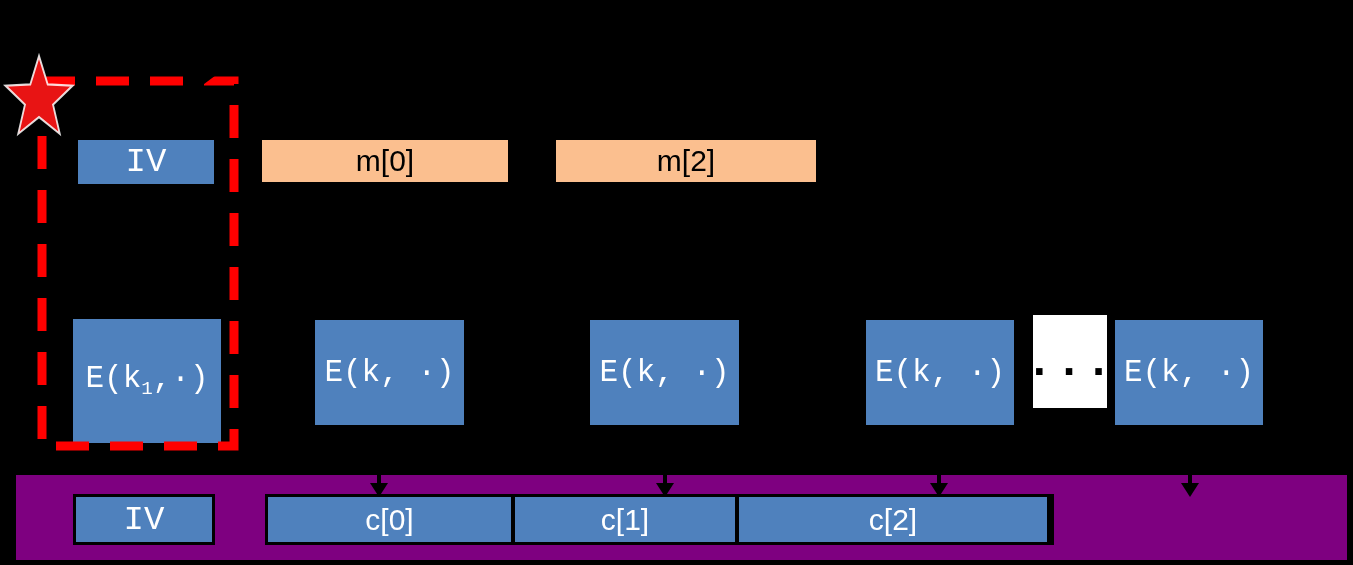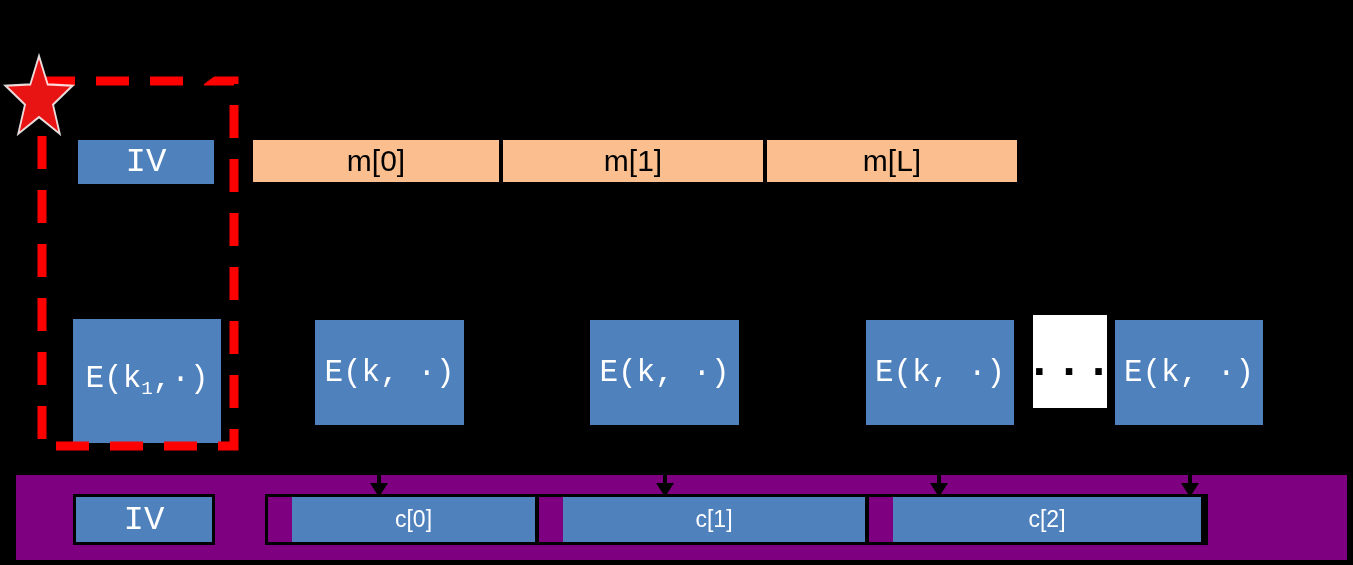--- a/index.html
+++ b/index.html
@@ -5,21 +5,21 @@
   html,body{margin:0;padding:0;background:#222;}
   .stage{
     position:relative;width:1353px;height:565px;overflow:hidden;
     background:var(--background,#000);
     font-family:"Liberation Sans", sans-serif;
   }
   .box{position:absolute;display:flex;align-items:center;justify-content:center;font-family:Liberation Mono, monospace;}
   .blue{background:var(--block_blue,#4f81bd);color:var(--text_white,#fff);}
   .iv-top{left:78px;top:140px;width:136px;height:44px;font-size:34px;}
   .strip{position:absolute;display:flex;}
-  .m-strip{left:253px;top:140px;height:42px;}
+  .m-strip{left:262px;top:140px;height:42px;gap:44px;}
   .m-cell{
     background:var(--message_orange,#fbbf8f);color:var(--text_black,#000);
     font-size:30px;display:flex;align-items:center;justify-content:center;
     box-sizing:border-box;border-right:4px solid #000;
   }
   .m-cell.w0{width:250px}.m-cell.w1{width:273px}.m-cell.w2{width:264px}
   .m-cell.w3{width:250px;border-right:none}
   .e-box{font-size:31px;}
   .e1{left:73px;top:319px;width:148px;height:124px;}
   .e2{left:315px;top:320px;width:149px;height:105px;}
@@ -32,24 +32,24 @@
     align-items:flex-end;}
   .dots{font-size:46px;font-weight:bold;letter-spacing:2px;line-height:1;
     padding-bottom:22px;}
   .banner{position:absolute;left:16px;top:475px;width:1331px;height:85px;
     background:var(--banner_purple,#7e0080);}
   .iv-bottom{left:73px;top:494px;width:142px;height:51px;font-size:34px;
     border:3px solid #000;box-sizing:border-box;}
   .c-strip{left:265px;top:494px;height:51px;border:3px solid #000;box-sizing:border-box;}
   .c-cell{
     background:var(--block_blue,#4f81bd);color:var(--text_white,#fff);
-    font-size:23px;display:flex;align-items:center;justify-content:center;
-    box-sizing:border-box;border-right:4px solid #000;margin-left:24px;
+    font-size:30px;display:flex;align-items:center;justify-content:center;
+    box-sizing:border-box;border-right:4px solid #000;
   }
-  .c-cell.w0{width:247px}.c-cell.w1{width:306px}.c-cell.w2{width:312px}
+  .c-cell.w0{width:247px}.c-cell.w1{width:224px}.c-cell.w2{width:312px}
   .c-cell.w3{width:253px;border-right:none}
   .overlay{position:absolute;left:0;top:0;pointer-events:none;}
   .dashed-rect{fill:none;stroke:var(--dash_red,#ff0000);stroke-width:9;
     stroke-dasharray:33 21;}
   .star-shape{fill:var(--star_red,#e81414);stroke:#fff;stroke-width:2.2;
     stroke-opacity:.85;}
   .arrow-part{fill:var(--arrow_black,#000);stroke:none;}
   .arrow-stem{stroke:var(--arrow_black,#000);stroke-width:4;}
   .corner-mark{stroke:var(--arrow_black,#000);stroke-width:7;}
 </style>
@@ -57,22 +57,21 @@
 <body>
 
 <div class="stage">
 
   <div class="banner"></div>
 
   <div class="box blue iv-top">IV</div>
 
   <div class="strip m-strip">
     <div class="m-cell w0">m[0]</div>
-    <div class="m-cell w2">m[1]</div>
-    <div class="m-cell w3">m[L]</div>
+    <div class="m-cell w2">m[2]</div>
   </div>
 
   <div class="box blue e-box e1">
     <span class="etext"><span>E(k</span><sub>1</sub><span>,·)</span></span>
   </div>
   <div class="box blue e-box e2">E(k, ·)</div>
   <div class="box blue e-box e3">E(k, ·)</div>
   <div class="box blue e-box e4">E(k, ·)</div>
   <div class="box dots-box">
     <span class="dots">...</span>

